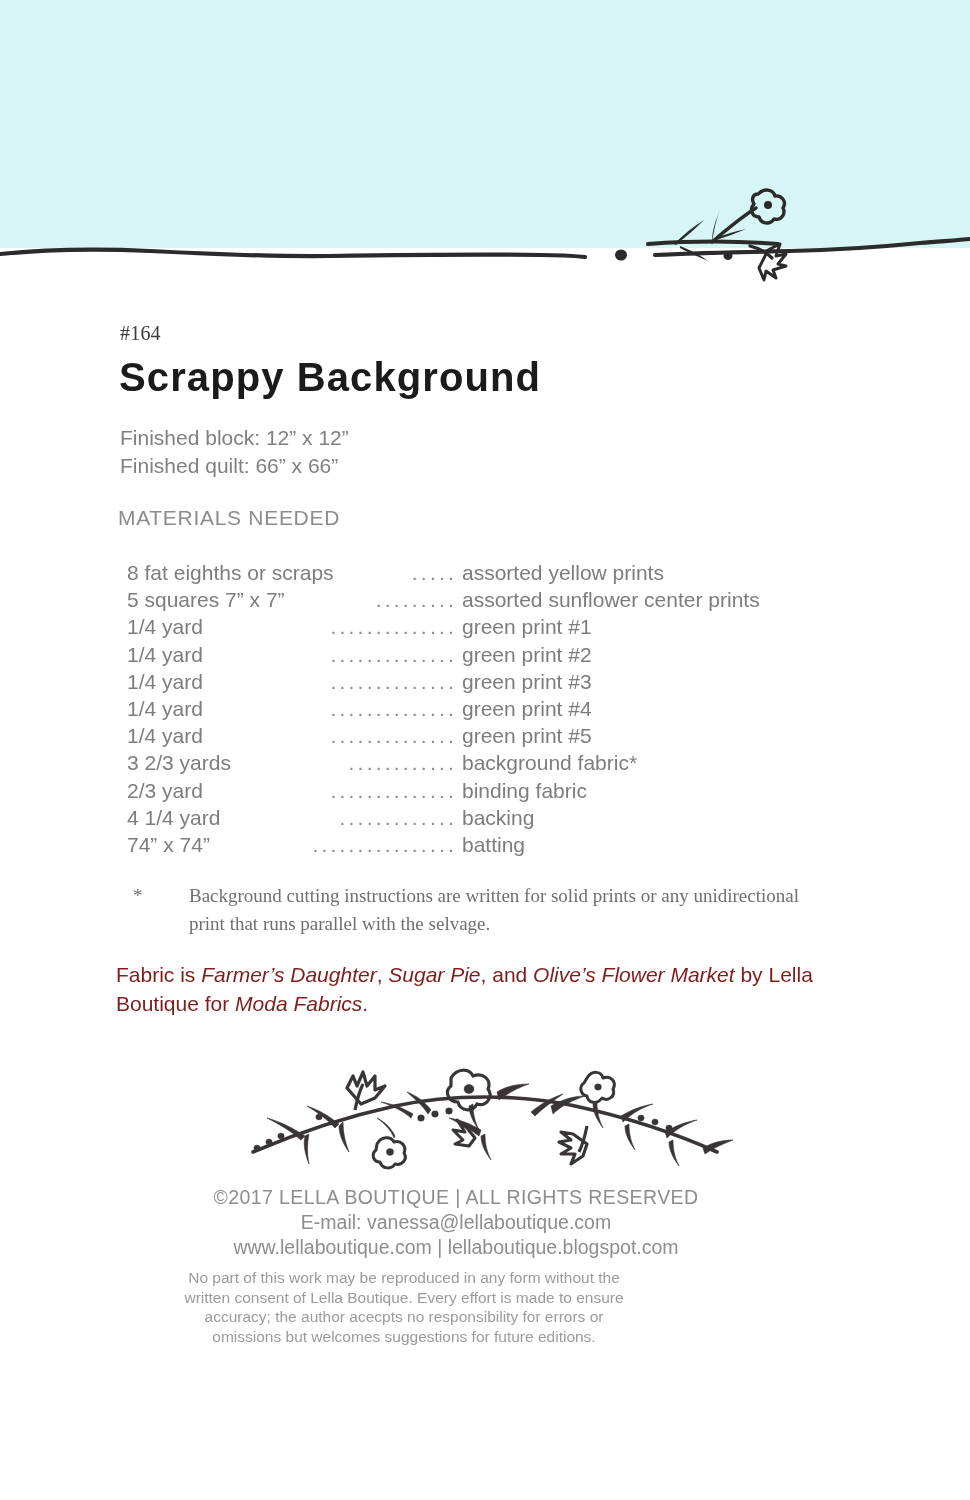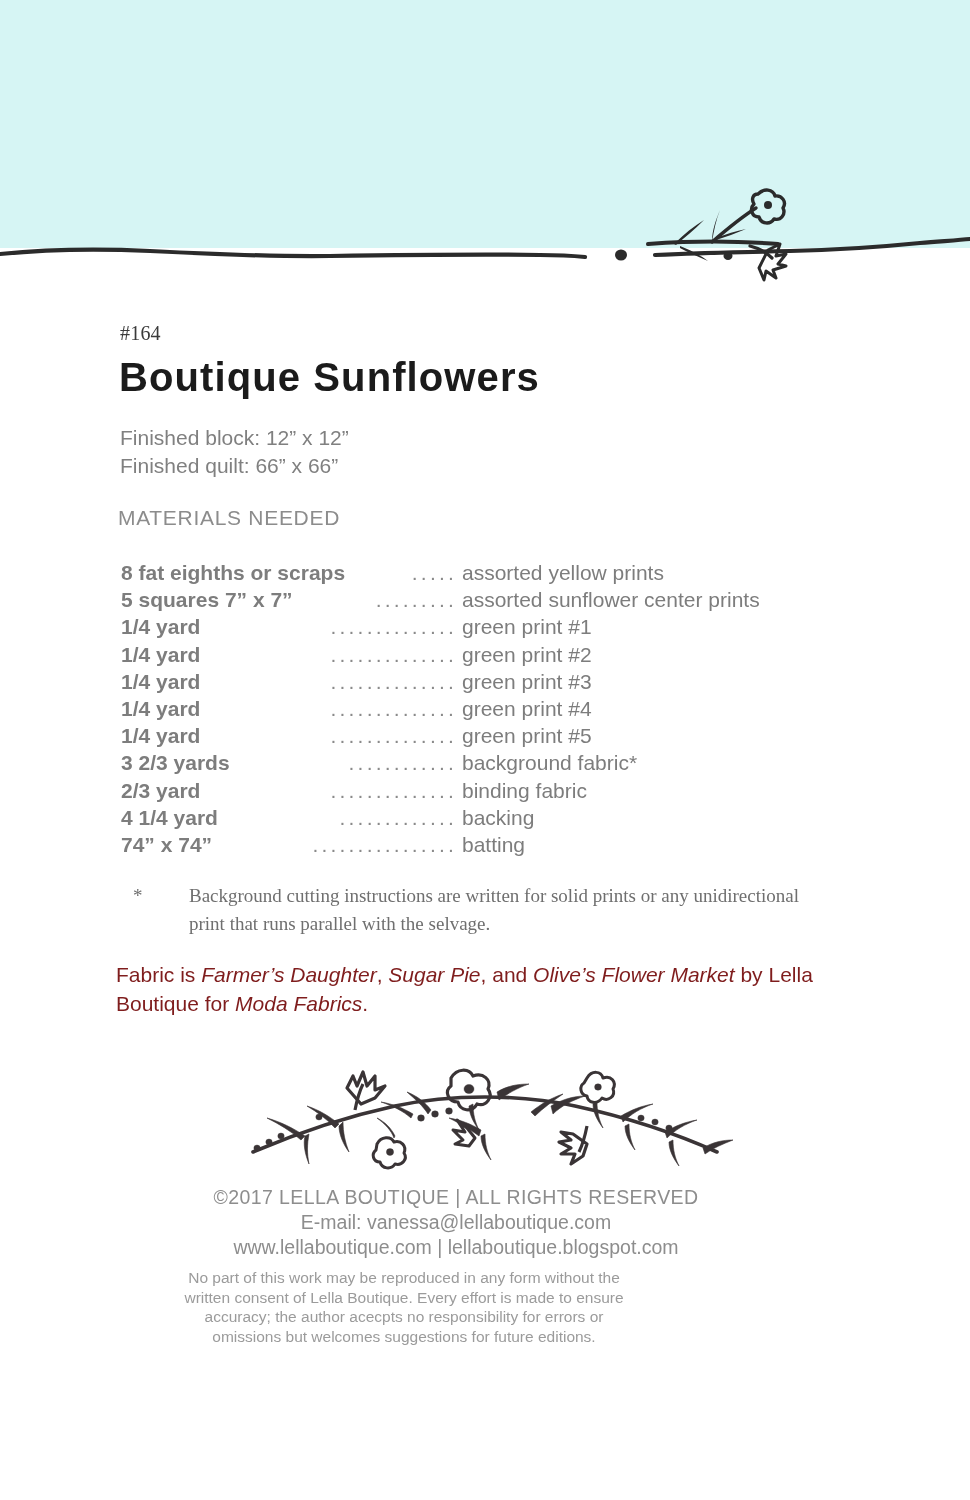--- a/index.html
+++ b/index.html
@@ -107,23 +107,22 @@
   }
   .material-row {
     position: relative;
     height: 27.2px;
     font-size: 21px;
     color: #7d7d7d;
     white-space: nowrap;
   }
   .material-qty {
     position: absolute;
-    left: 4px;
+    left: 10px;
     top: 0;
-    font-weight: bold;
   }
   .material-leader {
     position: absolute;
     top: 0;
     left: 0;
     width: 340px;
     text-align: right;
     letter-spacing: 3.2px;
     color: #8a8a8a;
     overflow: hidden;
@@ -240,21 +239,21 @@
   <g>
     <path d="M110,74 C118,76 126,80 132,86" stroke="#2b2b2b" stroke-width="3.2" fill="none" stroke-linecap="round"></path>
     <path d="M128,78 L140,72 L136,84 L146,82 L138,92 L146,94 L133,98 L136,106 L126,99 L124,108 L119,96 Z" fill="none" stroke="#2b2b2b" stroke-width="3" stroke-linejoin="round"></path>
   </g>
 </svg>
 
 <div class="page">
 
   <div class="pattern-number">#164</div>
 
-  <div class="title">Boutique Sunflowers</div>
+  <div class="title">Scrappy Background</div>
 
   <div class="finished-block">Finished block: 12” x 12”</div>
   <div class="finished-quilt">Finished quilt: 66” x 66”</div>
 
   <div class="materials-heading">MATERIALS NEEDED</div>
 
   <div class="materials-list">
     <div class="material-row">
       <span class="material-qty">8 fat eighths or scraps</span>
       <span class="material-leader">.....</span>

